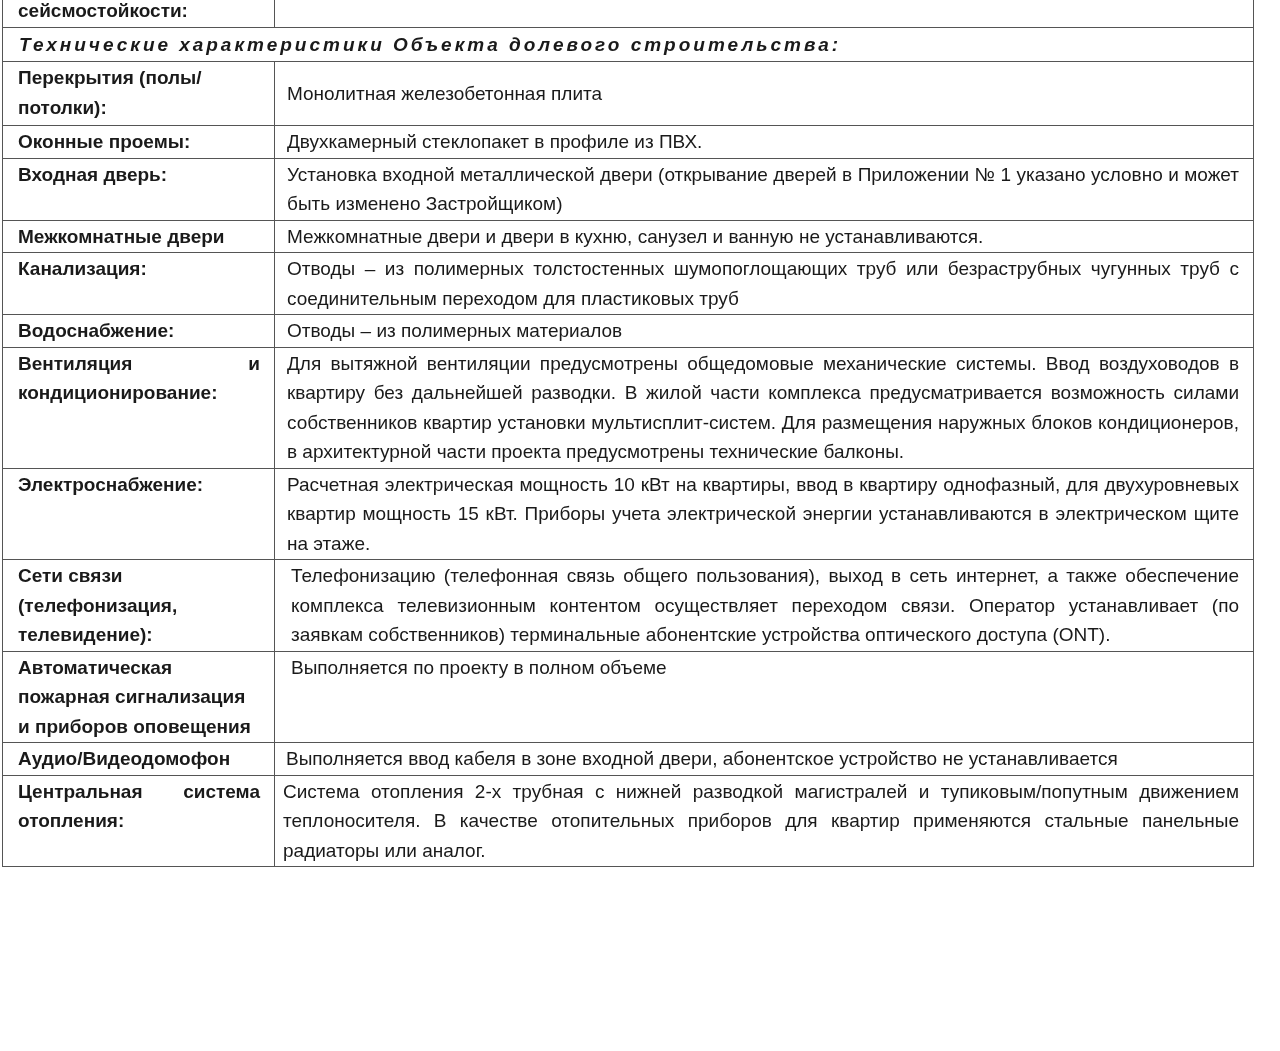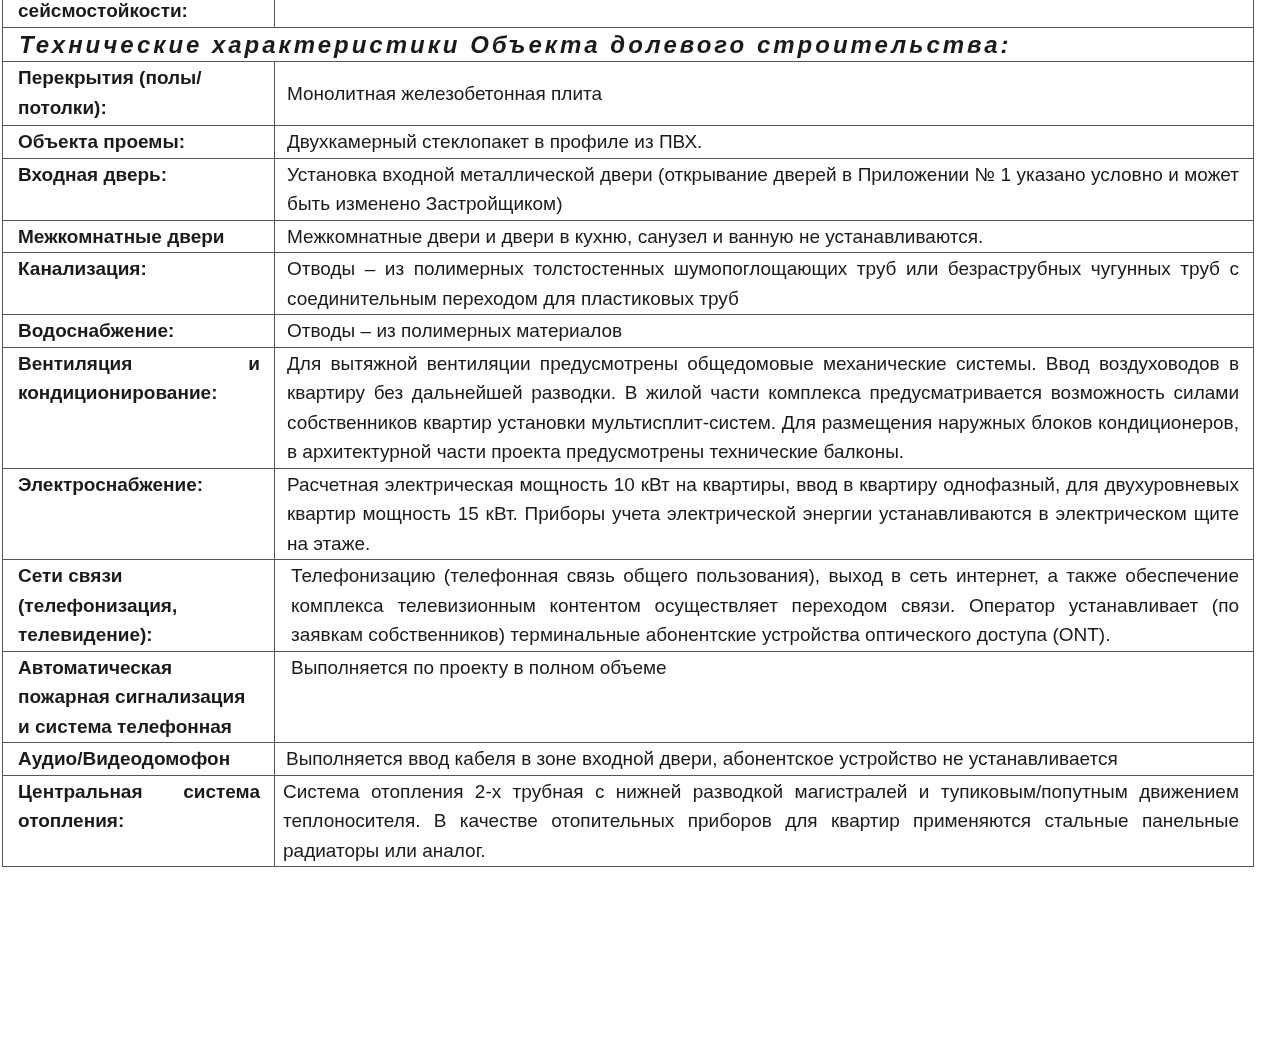--- a/index.html
+++ b/index.html
@@ -10,21 +10,21 @@
   }
   table { border-collapse: collapse; width: 1252px; table-layout: fixed; }
   td {
     border: 1.5px solid #555; vertical-align: top;
     font-size: 19px; line-height: 29.5px; padding: 1px 14px 1px 14px;
   }
   td.label { width: 242px; font-weight: bold; padding-left: 15px; }
   td.value { text-align: justify; padding-left: 12px; }
   td.value.middle { vertical-align: middle; }
   td.section {
-    font-style: italic; font-weight: bold; letter-spacing: 3px; font-size: 24px;
+    font-style: italic; font-weight: bold; letter-spacing: 3px; font-size: 19px;
     padding: 2px 14px 2px 16px;
   }
 </style>
 </head>
 <body>
 
 <div class="doc">
   <table>
     <tbody>
         <tr>
@@ -32,21 +32,21 @@
       <td class="value"></td>
     </tr>
     <tr>
       <td class="section" colspan="2">Технические характеристики Объекта долевого строительства:</td>
     </tr>
     <tr style="height:64px">
       <td class="label" style="padding-right:60px">Перекрытия (полы/потолки):</td>
       <td class="value middle">Монолитная железобетонная плита</td>
     </tr>
     <tr>
-      <td class="label">Объекта проемы:</td>
+      <td class="label">Оконные проемы:</td>
       <td class="value">Двухкамерный стеклопакет в профиле из ПВХ.</td>
     </tr>
     <tr>
       <td class="label">Входная дверь:</td>
       <td class="value">Установка входной металлической двери (открывание дверей в Приложении № 1 указано условно и может быть изменено Застройщиком)</td>
     </tr>
     <tr>
       <td class="label">Межкомнатные двери</td>
       <td class="value">Межкомнатные двери и двери в кухню, санузел и ванную не устанавливаются.</td>
     </tr>
@@ -64,21 +64,21 @@
     </tr>
     <tr>
       <td class="label">Электроснабжение:</td>
       <td class="value">Расчетная электрическая мощность 10 кВт на квартиры, ввод в квартиру однофазный, для двухуровневых квартир мощность 15 кВт. Приборы учета электрической энергии устанавливаются в электрическом щите на этаже.</td>
     </tr>
     <tr>
       <td class="label" style="padding-right:60px">Сети связи (телефонизация, телевидение):</td>
       <td class="value" style="padding-left:16px">Телефонизацию (телефонная связь общего пользования), выход в сеть интернет, а также обеспечение комплекса телевизионным контентом осуществляет переходом связи. Оператор устанавливает (по заявкам собственников) терминальные абонентские устройства оптического доступа (ONT).</td>
     </tr>
     <tr>
-      <td class="label" style="padding-right:20px">Автоматическая пожарная сигнализация и система телефонная</td>
+      <td class="label" style="padding-right:20px">Автоматическая пожарная сигнализация и приборов оповещения</td>
       <td class="value" style="padding-left:16px">Выполняется по проекту в полном объеме</td>
     </tr>
     <tr>
       <td class="label" style="padding-right:4px">Аудио/Видеодомофон</td>
       <td class="value" style="padding-left:11px">Выполняется ввод кабеля в зоне входной двери, абонентское устройство не устанавливается</td>
     </tr>
     <tr>
       <td class="label" style="text-align:justify">Центральная система отопления:</td>
       <td class="value" style="padding-left:8px">Система отопления 2-х трубная с нижней разводкой магистралей и тупиковым/попутным движением теплоносителя. В качестве отопительных приборов для квартир применяются стальные панельные радиаторы или аналог.</td>
     </tr>

